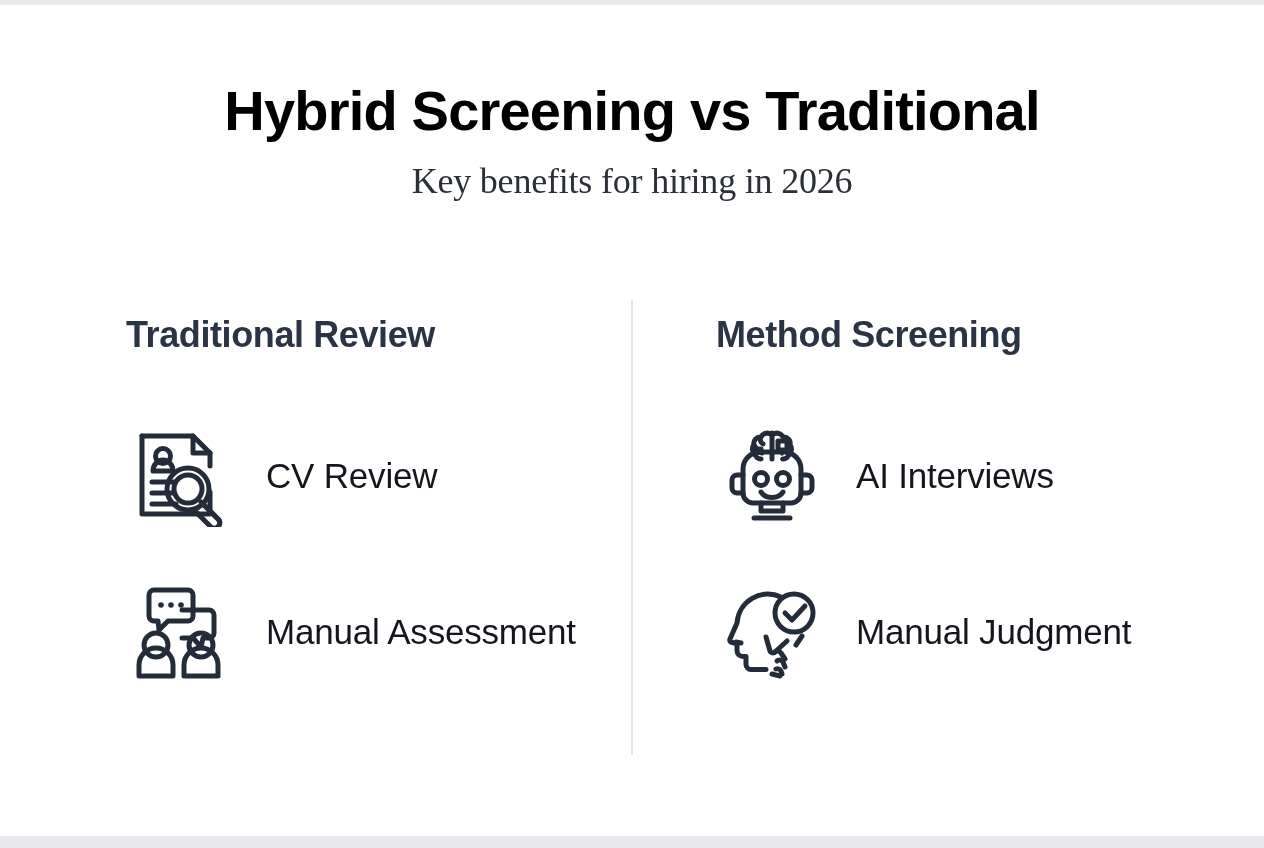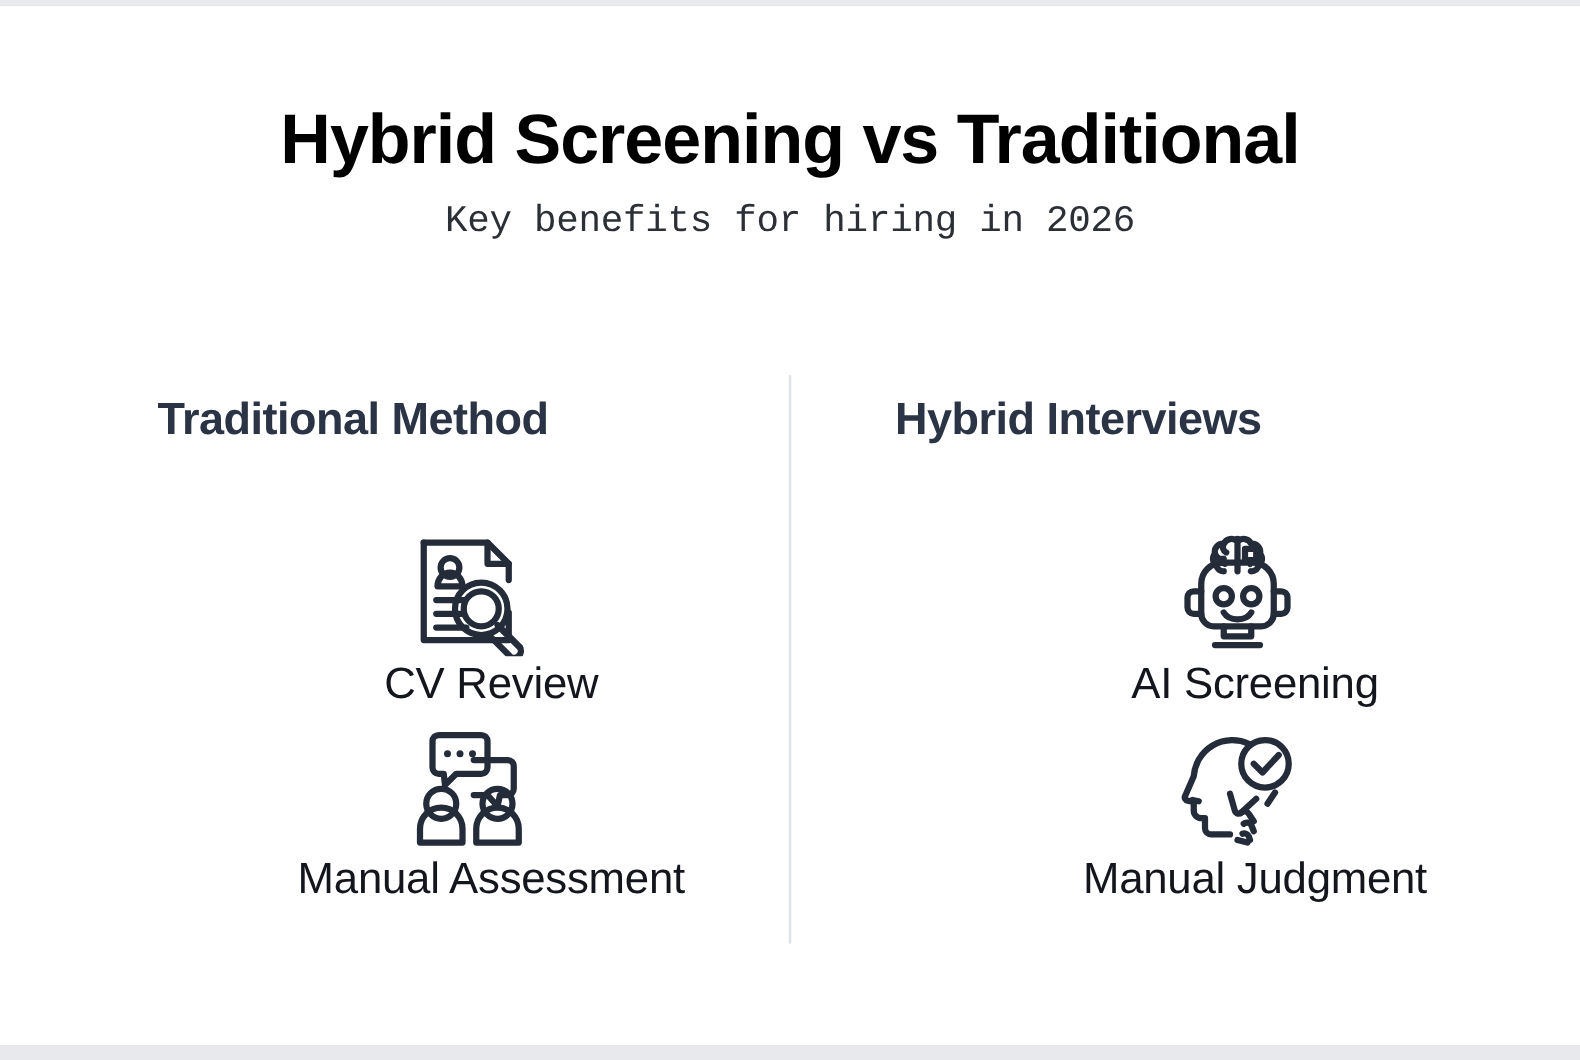--- a/index.html
+++ b/index.html
@@ -36,26 +36,26 @@
     font-size: 56px;
     line-height: 1.0;
     font-weight: bold;
     color: #000000;
     letter-spacing: -0.8px;
     font-family: "Liberation Sans", sans-serif;
   }
   .subtitle {
     margin: 0;
     padding-top: 24px;
-    font-size: 30px;
+    font-size: 36px;
     line-height: 1.0;
     font-weight: normal;
     color: #2b2f36;
     letter-spacing: -0.2px;
-    font-family: Liberation Mono, monospace;
+    font-family: Liberation Serif, serif;
   }
 
   
   .columns {
     position: absolute;
     left: 0;
     top: 290px;
     width: 1264px;
     height: 470px;
     display: flex;
@@ -93,21 +93,21 @@
   }
 
   .items {
     margin: 0;
     padding: 0;
     list-style: none;
     padding-top: 64px;
   }
   .item {
     display: flex;
-    flex-direction: column;
+    flex-direction: row;
     align-items: center;
     height: 116px;
     margin-bottom: 40px;
   }
   .item-icon {
     flex: 0 0 auto;
     width: 112px;
     height: 112px;
     display: flex;
     align-items: center;
@@ -147,21 +147,21 @@
   <div class="header">
     <h1 class="title">Hybrid Screening vs Traditional</h1>
     <p class="subtitle">Key benefits for hiring in 2026</p>
   </div>
 
   <div class="columns">
 
     <div class="divider"></div>
 
     <div class="column left">
-      <h2 class="col-heading">Traditional Method</h2>
+      <h2 class="col-heading">Traditional Review</h2>
       <ul class="items">
 
         <li class="item">
           <span class="item-icon">
             <svg width="104" height="104" viewBox="0 0 104 104">
               <g class="ico">
 
                 <path d="M12 13 h51 l17 17 v13"></path>
                 <path d="M12 13 v78 h68 v-22"></path>
                 <path d="M63 13 v17 h17"></path>
@@ -205,21 +205,21 @@
               </g>
             </svg>
           </span>
           <span class="item-label">Manual Assessment</span>
         </li>
 
       </ul>
     </div>
 
     <div class="column right">
-      <h2 class="col-heading">Hybrid Interviews</h2>
+      <h2 class="col-heading">Method Screening</h2>
       <ul class="items">
 
         <li class="item">
           <span class="item-icon">
             <svg width="104" height="104" viewBox="0 0 104 104">
               <g class="ico">
 
                 <path d="M23 46 a17 17 0 0 1 17 -17 h24 a17 17 0 0 1 17 17 v24 a10 10 0 0 1 -10 10 h-38 a10 10 0 0 1 -10 -10 z"></path>
 
                 <path d="M23 52 h-6 a5 5 0 0 0 -5 5 v8 a5 5 0 0 0 5 5 h6"></path>
@@ -239,21 +239,21 @@
                 <path d="M41 14 a5 5 0 0 0 2 7"></path>
                 <path d="M34 22 a6 6 0 0 0 7 4"></path>
                 <path d="M35 31 a6 6 0 0 1 7 -1"></path>
 
                 <rect x="58" y="18" width="9" height="9"></rect>
                 <circle class="ico-fill" cx="62" cy="31" r="1.8"></circle>
                 <circle class="ico-fill" cx="62" cy="36" r="1.8"></circle>
               </g>
             </svg>
           </span>
-          <span class="item-label">AI Screening</span>
+          <span class="item-label">AI Interviews</span>
         </li>
 
         <li class="item">
           <span class="item-icon">
             <svg width="104" height="104" viewBox="0 0 104 104">
               <g class="ico">
 
                 <path d="M61 18 a31 31 0 0 0 -44 26 l-7 16 a2.5 2.5 0 0 0 2 3.5 l5 1 v7 a6 6 0 0 0 6 6 h3 v8 a5 5 0 0 0 5 5 h15"></path>
 
                 <path d="M16 63 l5 1"></path>

